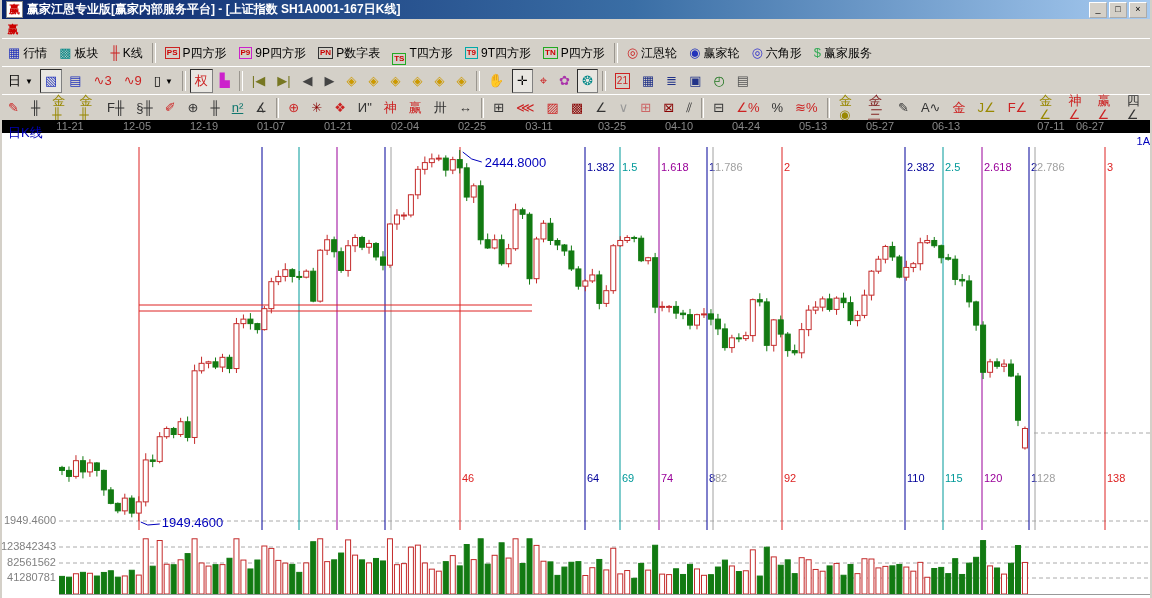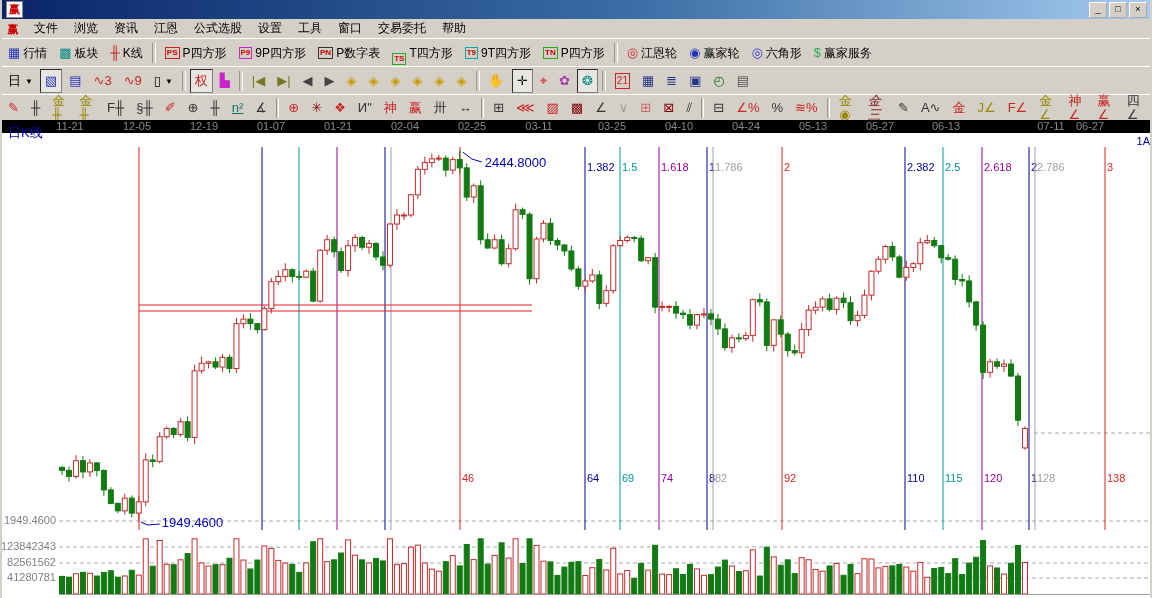--- a/index.html
+++ b/index.html
@@ -37,40 +37,29 @@
   #panelabel{position:absolute;left:6px;top:124px;color:#0000bb;font-size:13px;z-index:5;}
   .chartwrap{position:absolute;left:0;top:133px;width:1152px;height:465px;background:#fff;}
   svg text{font-family:"Liberation Sans","DejaVu Sans",sans-serif;}
 </style>
 </head>
 <body>
 
 <div class="win">
   <div class="titlebar">
     <span class="logo">赢</span>
+    <span class="ttl">赢家江恩专业版[赢家内部服务平台] - [上证指数  SH1A0001-167日K线]</span>
     <span class="winbtns" id="winbtns">
         <span class="winbtn">_</span>
         <span class="winbtn">□</span>
         <span class="winbtn">×</span>
       </span>
   </div>
   <div class="menubar">
     <span class="logo2">赢</span>
-    <span id="menuitems" style="display:flex;">
-        <span class="menuitem">文件</span>
-        <span class="menuitem">浏览</span>
-        <span class="menuitem">资讯</span>
-        <span class="menuitem">江恩</span>
-        <span class="menuitem">公式选股</span>
-        <span class="menuitem">设置</span>
-        <span class="menuitem">工具</span>
-        <span class="menuitem">窗口</span>
-        <span class="menuitem">交易委托</span>
-        <span class="menuitem">帮助</span>
-      </span>
   </div>
   <div class="tb" id="tb1">
       <span class="tbtn">
         <span class="ig" style="color: rgb(34, 51, 187);">▦</span>
         <span>行情</span>
       </span>
       <span class="tbtn">
         <span class="ig" style="color: rgb(0, 136, 136);">▩</span>
         <span>板块</span>
       </span>

